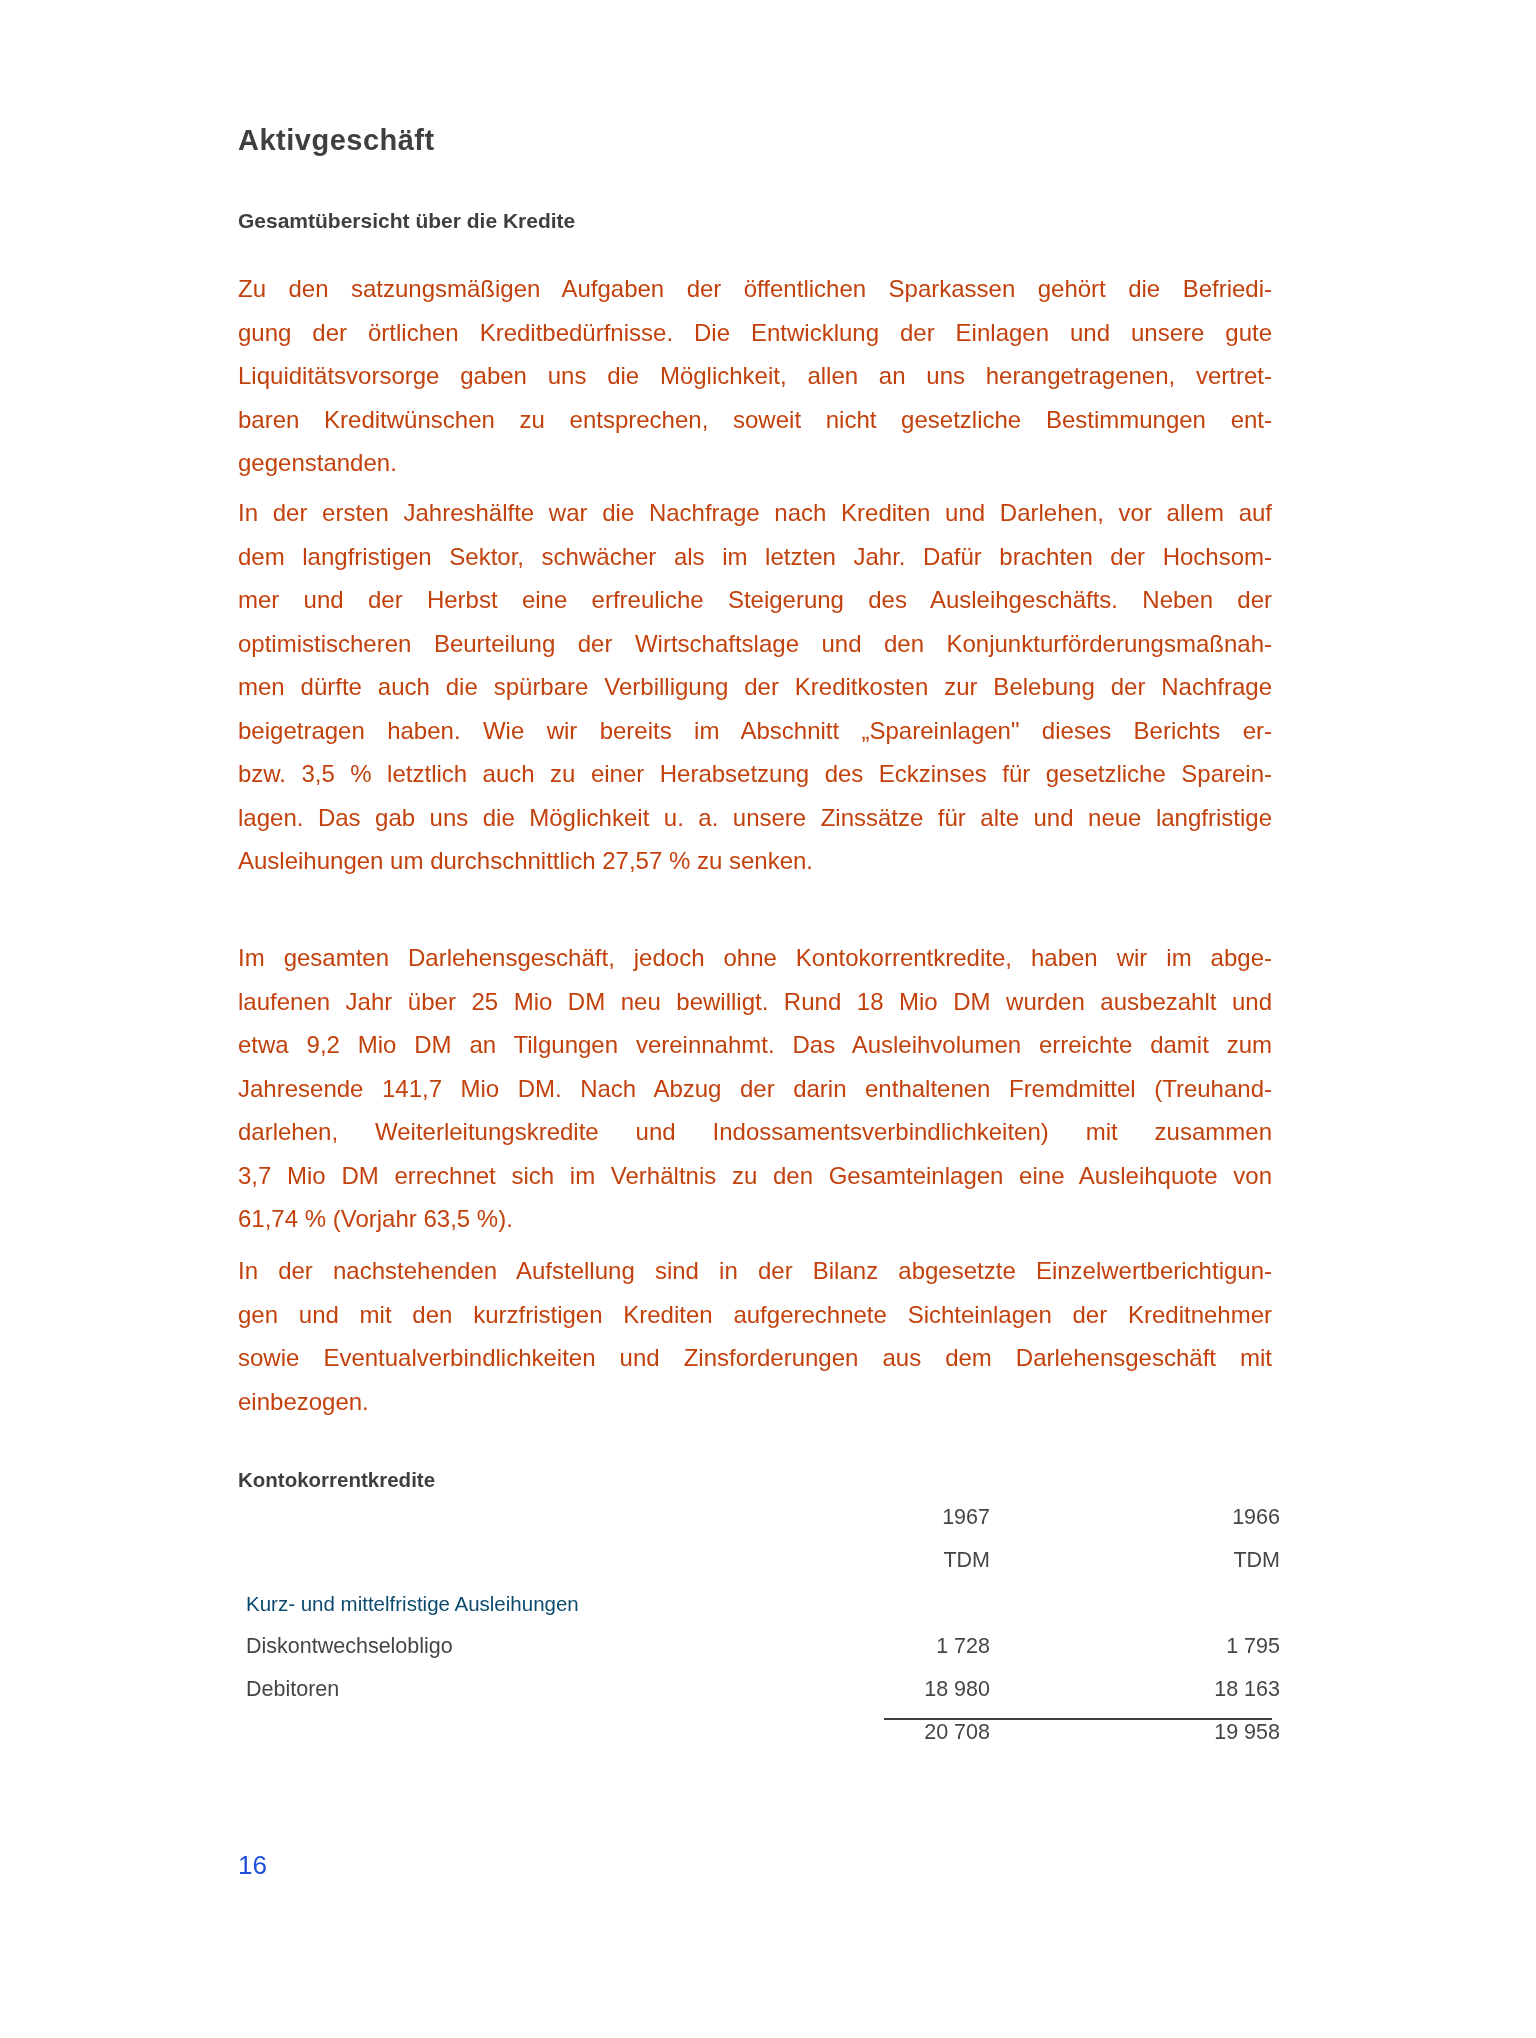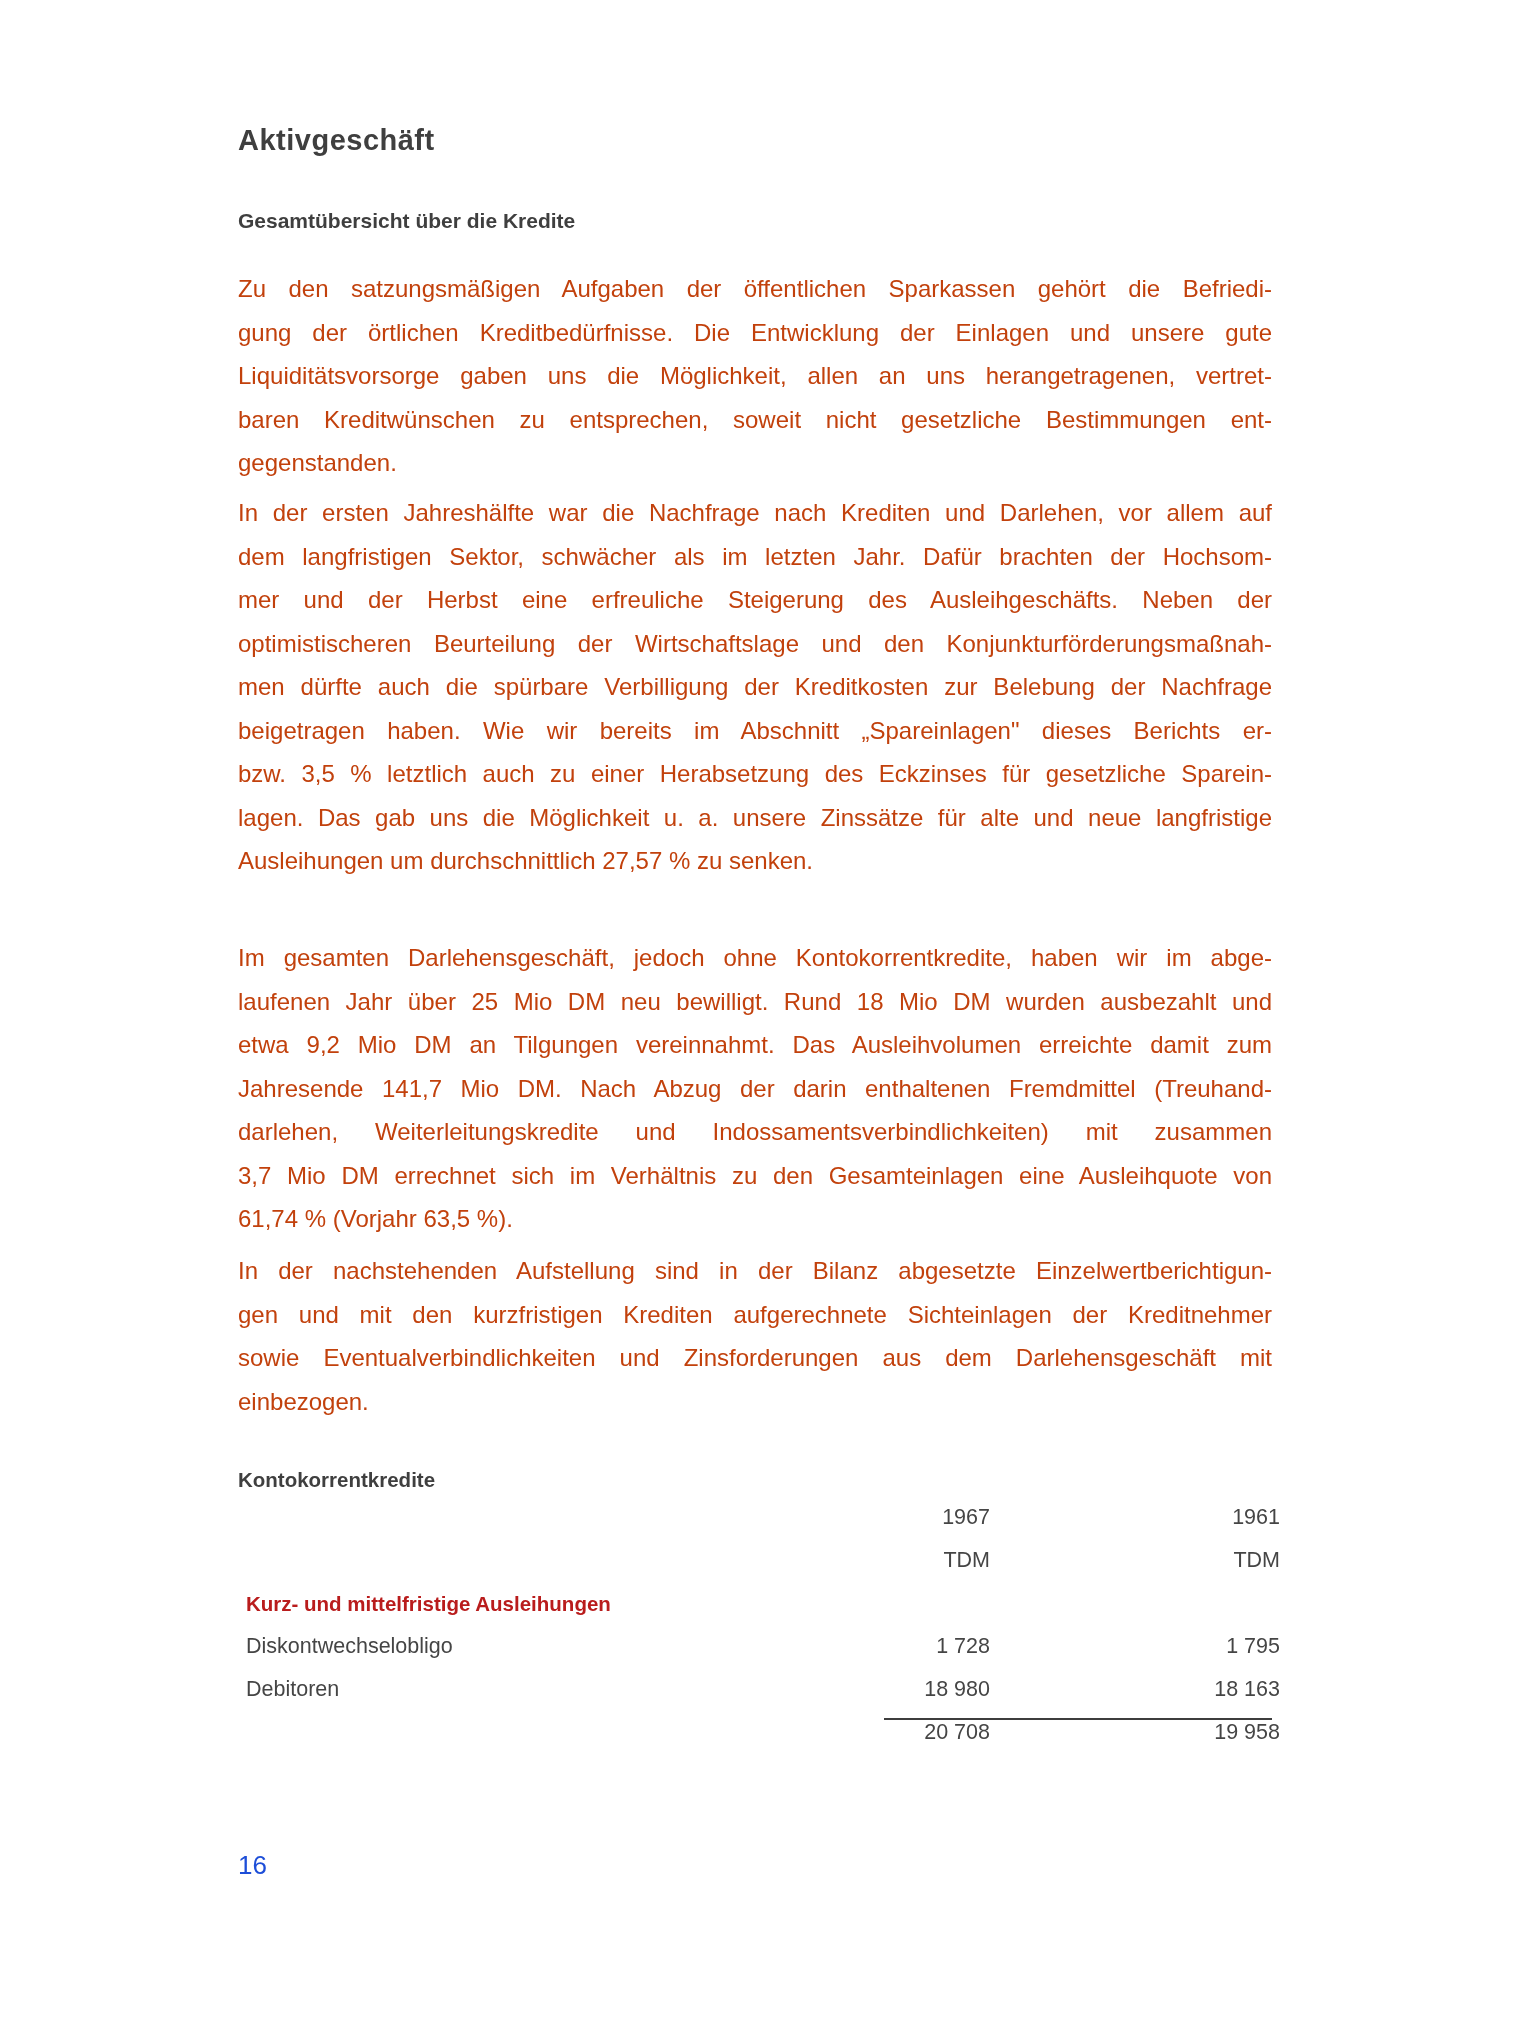--- a/index.html
+++ b/index.html
@@ -76,23 +76,23 @@
       position: relative;
       height: 43px;
       font-size: 21.5px;
       line-height: 43px;
     }
     .tbl .label {
       position: absolute;
       left: 0;
     }
     .tbl .label.bold {
-      font-weight: bold;
+      font-weight: normal;
       font-size: 20.5px;
-      color: #b91c1c;
+      color: #0c4a6e;
     }
     .tbl .c1 {
       position: absolute;
       right: 290px;
       text-align: right;
     }
     .tbl .c2 {
       position: absolute;
       right: 0;
       text-align: right;
@@ -157,21 +157,21 @@
     <span class="line">gen und mit den kurzfristigen Krediten aufgerechnete Sichteinlagen der Kreditnehmer</span>
     <span class="line">sowie Eventualverbindlichkeiten und Zinsforderungen aus dem Darlehensgeschäft mit</span>
     <span class="line last">einbezogen.</span>
   </p>
 
   <h3 class="table-title">Kontokorrentkredite</h3>
 
   <div class="tbl">
     <div class="row">
       <span class="c1">1967</span>
-      <span class="c2">1961</span>
+      <span class="c2">1966</span>
     </div>
     <div class="row">
       <span class="c1">TDM</span>
       <span class="c2">TDM</span>
     </div>
     <div class="row">
       <span class="label bold">Kurz- und mittelfristige Ausleihungen</span>
     </div>
     <div class="row">
       <span class="label">Diskontwechselobligo</span>

